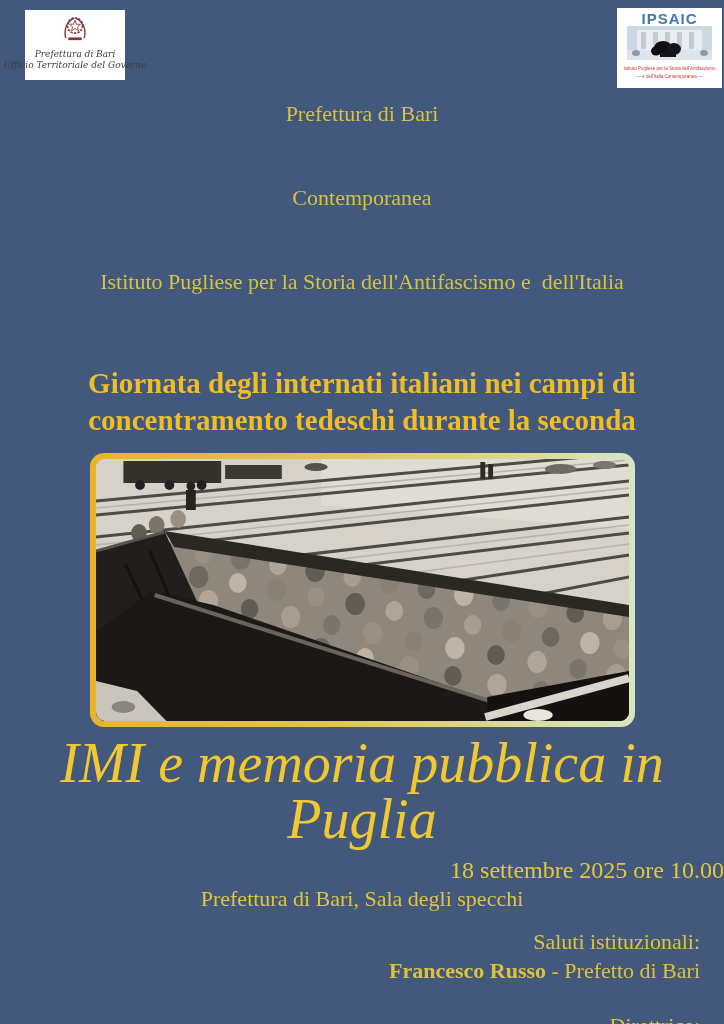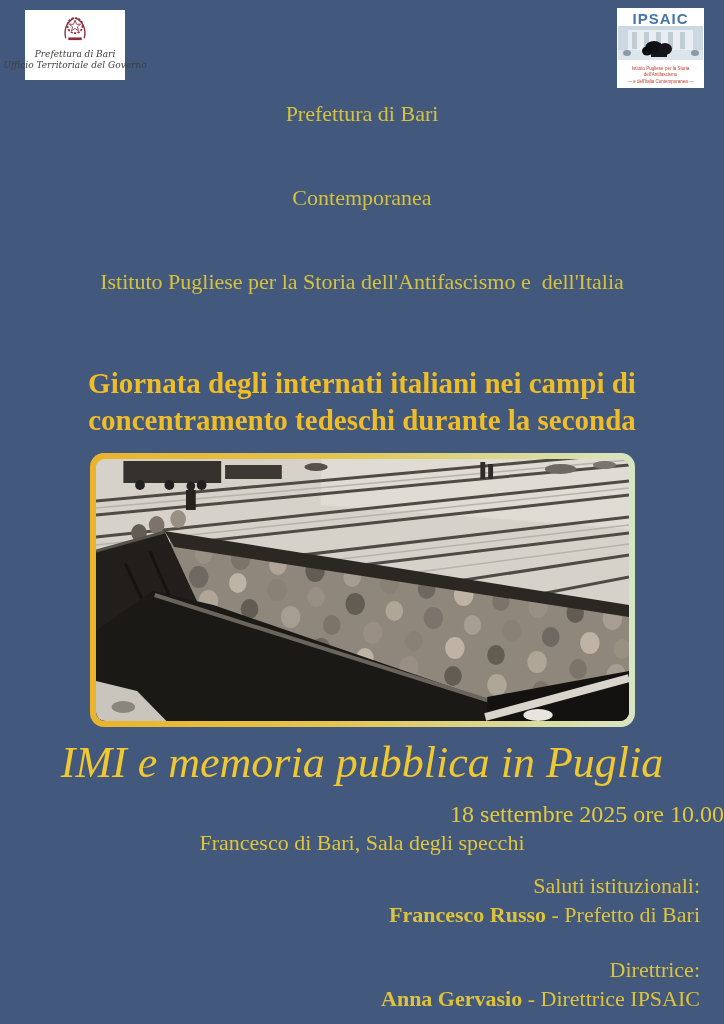--- a/index.html
+++ b/index.html
@@ -14,21 +14,21 @@
   .logo-left{
     position:absolute;left:25px;top:10px;width:100px;height:70px;
     background:#ffffff;display:flex;flex-direction:column;align-items:center;
     padding-top:3px;box-sizing:border-box;
   }
   .logo-left .script{
     font-family:"DejaVu Serif",serif;font-style:italic;
     font-size:9px;line-height:10.5px;color:#40403f;white-space:nowrap;
   }
   .logo-right{
-    position:absolute;left:617px;top:8px;width:87px;height:80px;
+    position:absolute;left:617px;top:8px;width:105px;height:80px;
     background:#ffffff;display:flex;flex-direction:column;align-items:center;
     padding-top:3px;box-sizing:border-box;
   }
   .ipsaic-word{
     font-family:"Liberation Sans",sans-serif;font-weight:bold;
     font-size:15px;letter-spacing:1px;color:#4576ad;line-height:15px;
     text-shadow:0 0 1px #ffffff;
   }
   .ipsaic-caption{
     font-family:"Liberation Sans",sans-serif;
@@ -50,21 +50,21 @@
     background:linear-gradient(90deg,#e9b32b 0%,#e3c551 45%,#d6e6c2 100%);
     border-radius:14px;padding:6px;box-sizing:border-box;
   }
   .photo-inner{
     width:100%;height:100%;border-radius:9px;overflow:hidden;background:#d6d2ca;
   }
   .photo-inner svg{display:block;width:100%;height:100%;}
   
   .event-title{
     margin-top:8px;text-align:center;font-style:italic;
-    font-size:44px;line-height:56px;color:#f0c832;
+    font-size:56px;line-height:56px;color:#f0c832;
   }
   .event-date{
     margin-top:8px;text-align:right;color:#e4c83c;font-size:24px;line-height:30px;
   }
   .event-venue{
     text-align:center;color:#e0c53d;font-size:22px;line-height:28px;
   }
   
   .program{margin:14px 24px 0 25px;color:#ddc33b;font-size:22px;line-height:29px;}
   .program .group{margin-bottom:26px;text-align:right;}
@@ -230,21 +230,21 @@
 
         <polygon points="0,222 42,232 72,262 0,262" fill="#c9c5bd"></polygon>
         <ellipse cx="28" cy="248" rx="12" ry="6" fill="#8a857d"></ellipse>
       </svg>
     </div>
   </div>
 
   <div class="event-title">IMI e memoria pubblica in Puglia</div>
 
   <div class="event-date">18 settembre 2025 ore 10.00</div>
-  <div class="event-venue">Francesco di Bari, Sala degli specchi</div>
+  <div class="event-venue">Prefettura di Bari, Sala degli specchi</div>
 
   <div class="program">
     <div class="group">
       <div>Saluti istituzionali:</div>
       <div><span class="name">Francesco Russo</span><span> - Prefetto di Bari</span></div>
     </div>
     <div class="group">
       <div>Direttrice:</div>
       <div><span class="name">Anna Gervasio</span><span> - Direttrice IPSAIC</span></div>
     </div>

